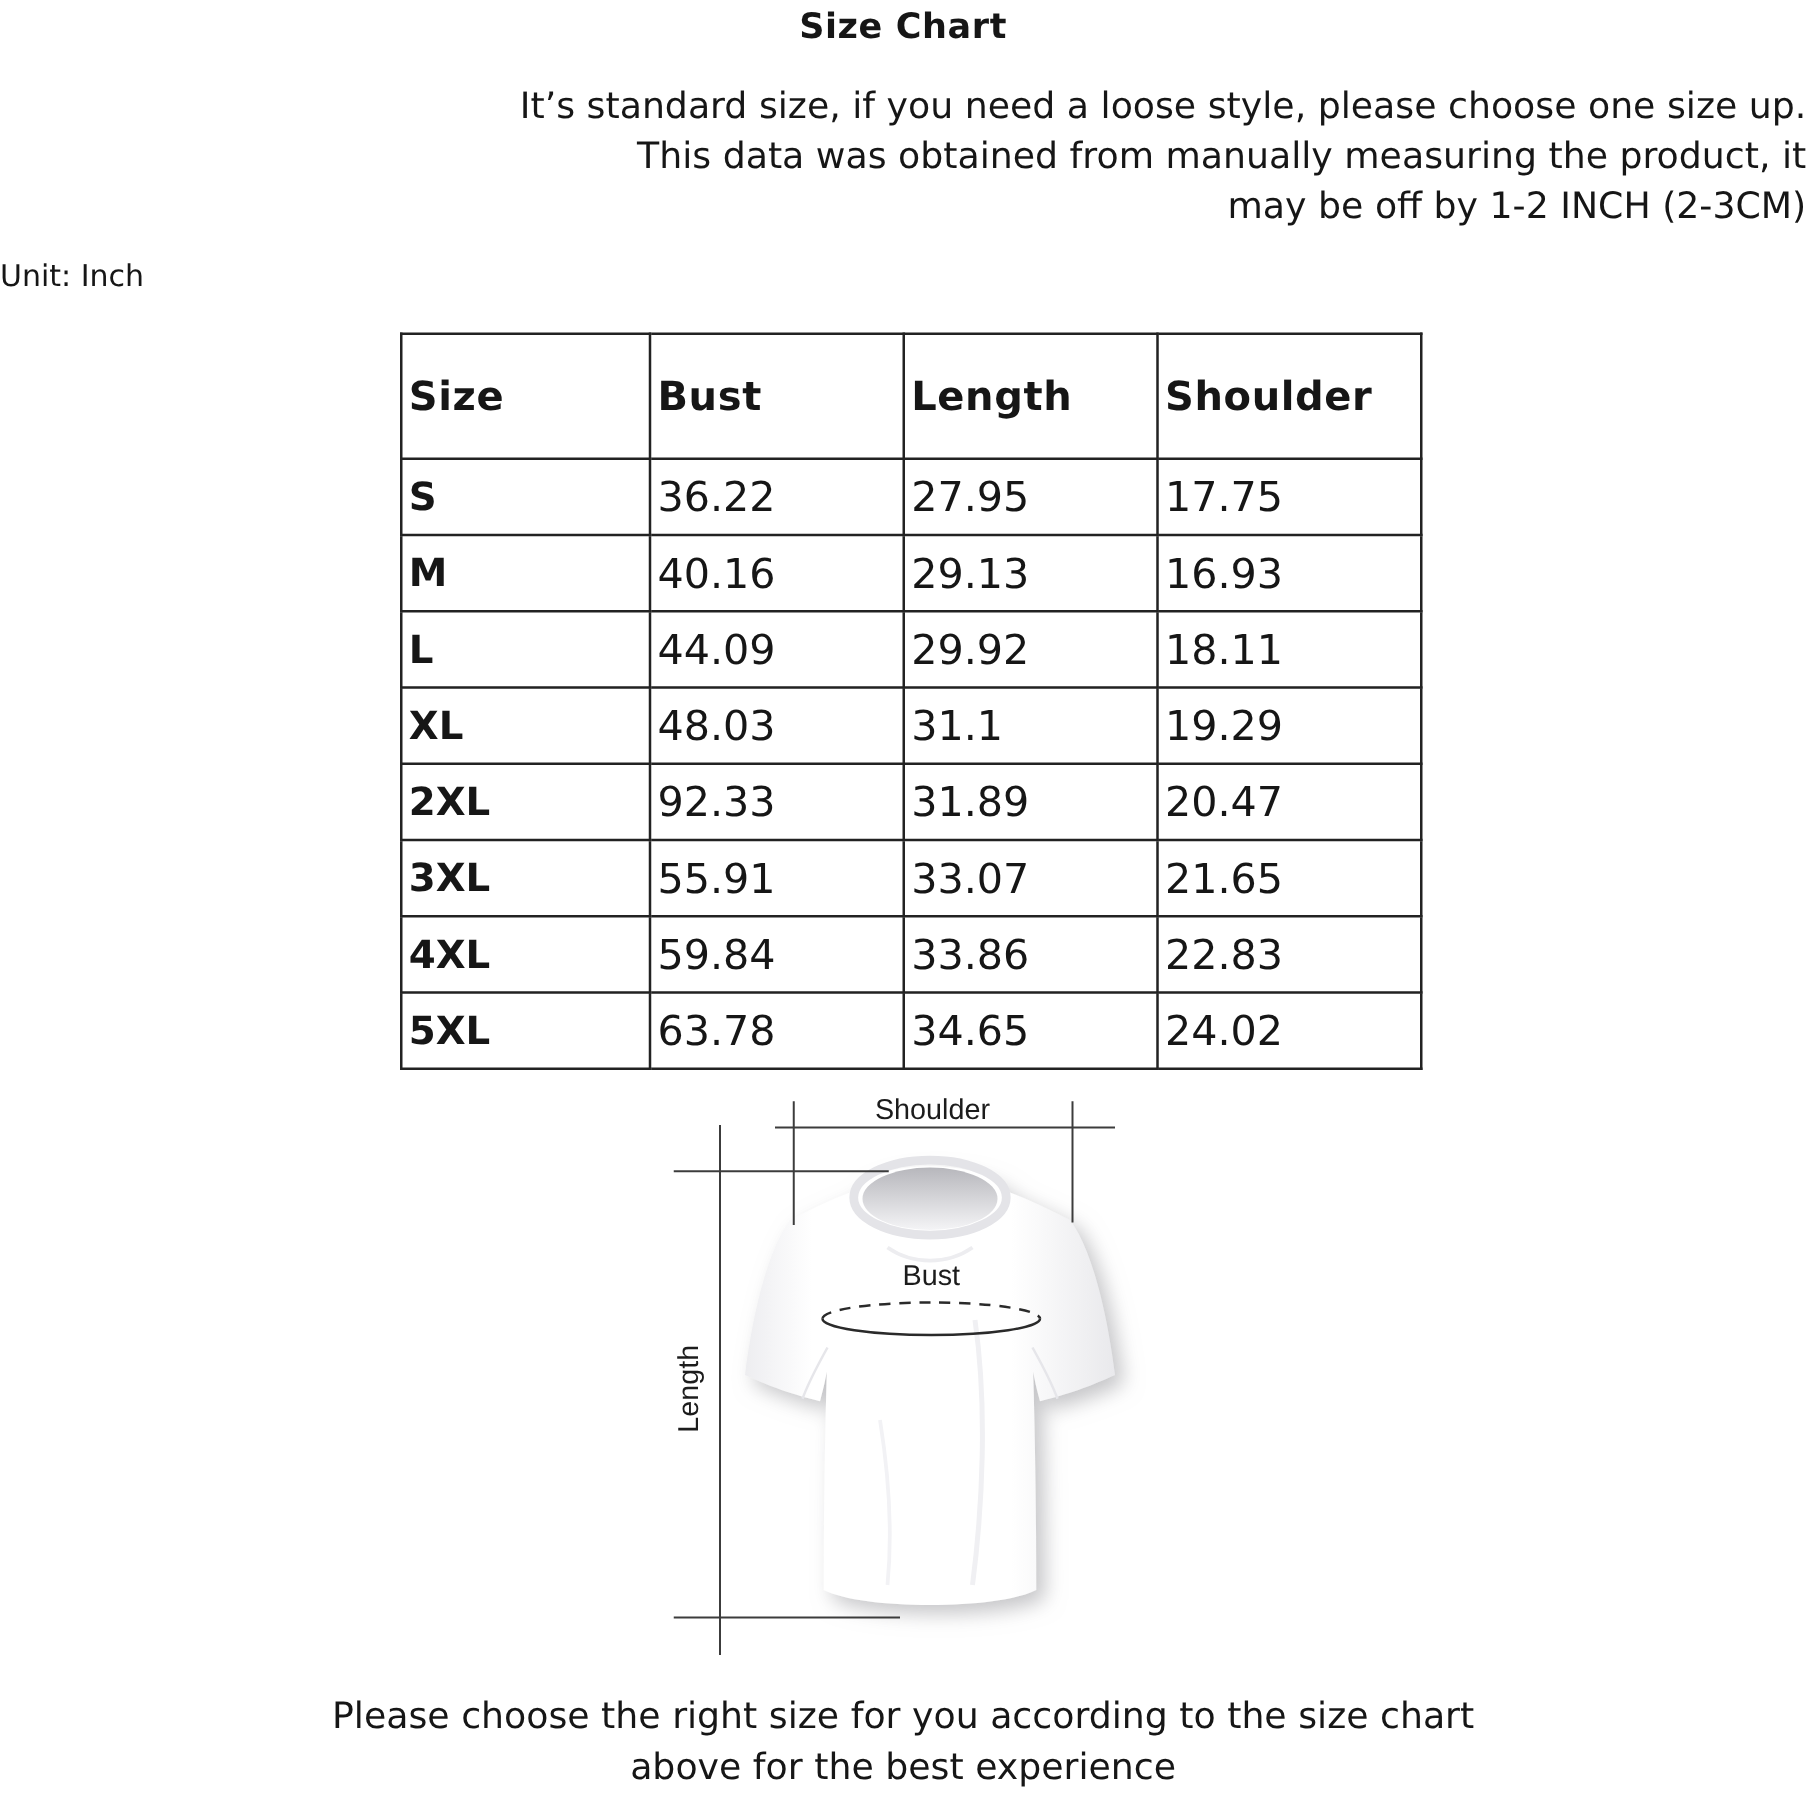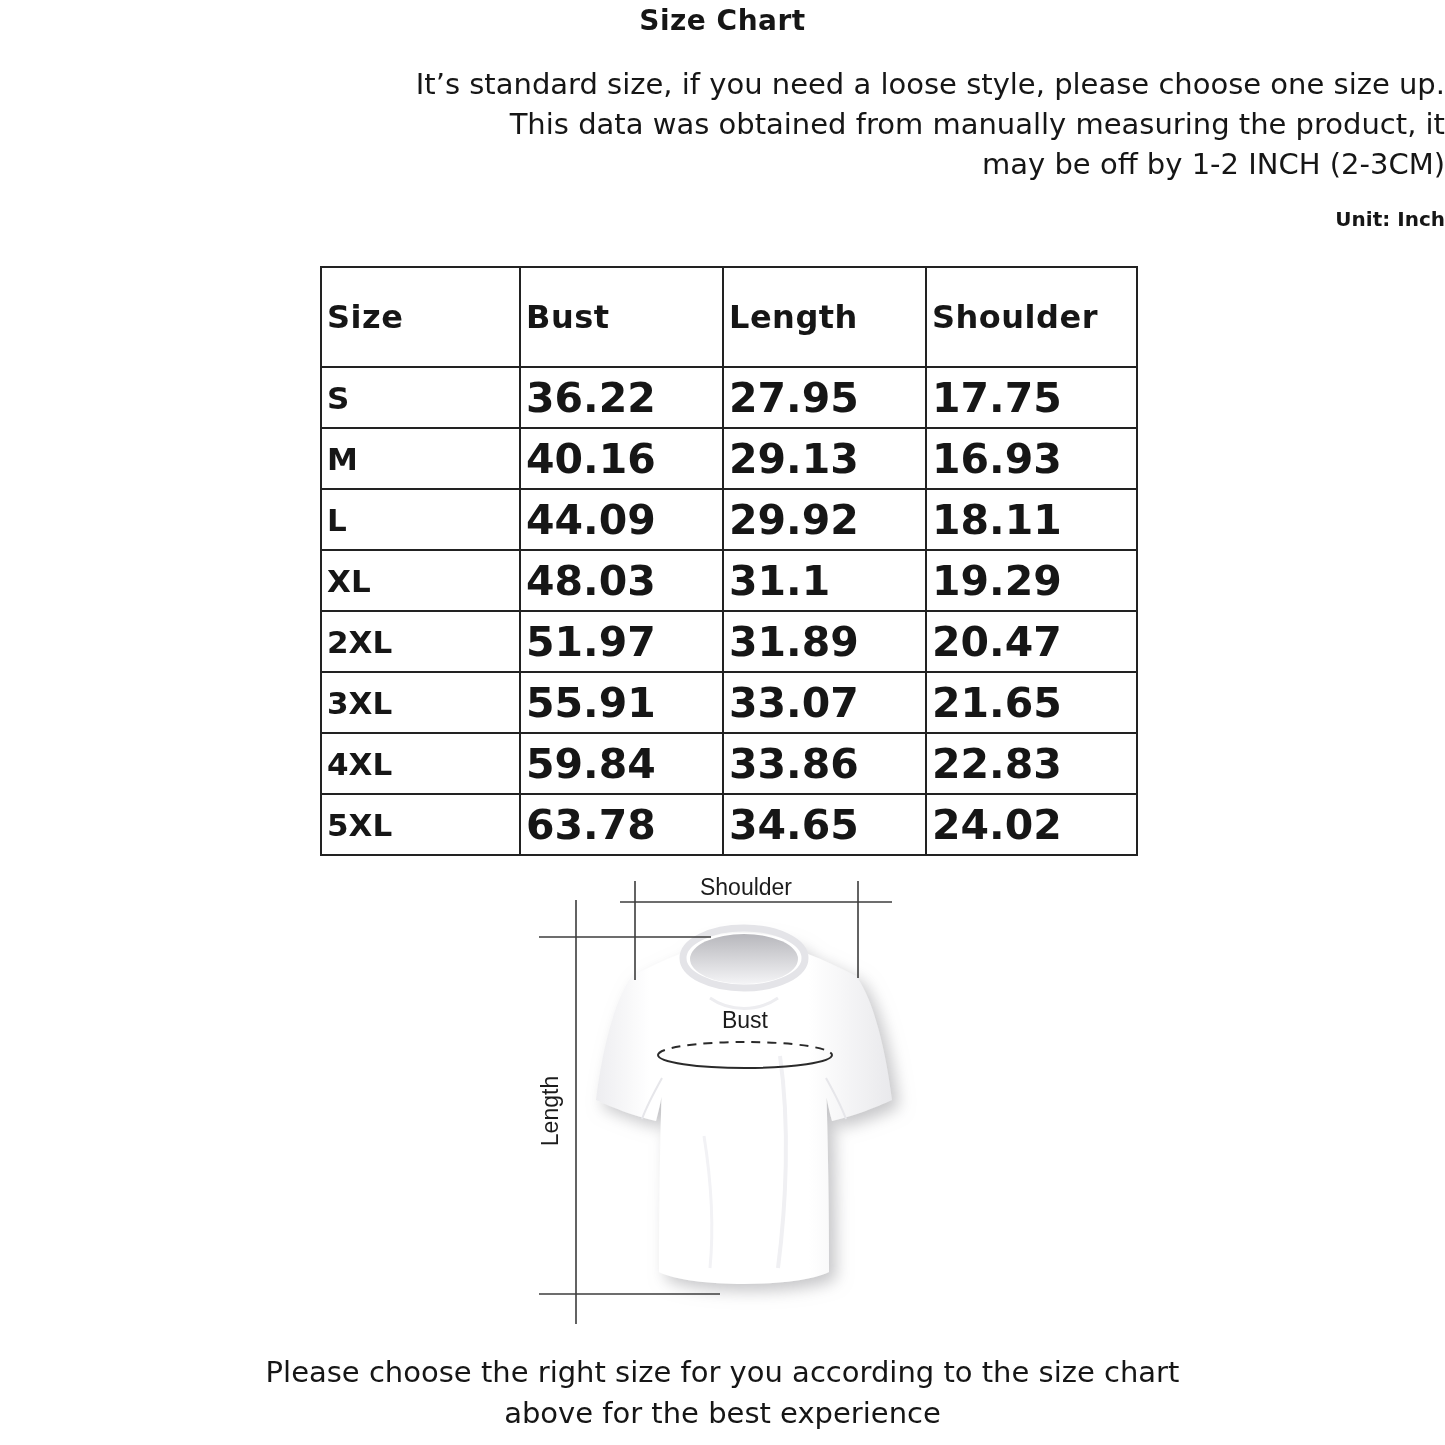--- a/index.html
+++ b/index.html
@@ -28,23 +28,23 @@
     width: 100%;
     text-align: right;
     font-size: 29px;
     line-height: 40px;
     font-weight: normal;
   }
   .unit {
     position: absolute;
     top: 207px; left: 0;
     width: 100%;
-    text-align: right;
-    font-size: 20px;
-    font-weight: bold;
+    text-align: left;
+    font-size: 24px;
+    font-weight: normal;
   }
   table.size-table {
     position: absolute;
     left: 320px;
     top: 266px;
     width: 816px;
     border-collapse: collapse;
     table-layout: fixed;
     background: #ffffff;
   }
@@ -57,21 +57,21 @@
     overflow: hidden;
     white-space: nowrap;
   }
   table.size-table thead tr { height: 100px; }
   table.size-table tbody tr { height: 61px; }
   table.size-table th {
     font-size: 32px;
     font-weight: bold;
     letter-spacing: 0.5px;
   }
-  table.size-table td { font-size: 41px; font-weight: bold; }
+  table.size-table td { font-size: 33px; font-weight: normal; }
   table.size-table td.size-col { font-size: 31px; font-weight: bold; }
   .diagram {
     position: absolute;
     left: 528px;
     top: 876px;
     width: 432px;
     height: 468px;
   }
   .footer {
     position: absolute;
@@ -137,21 +137,21 @@
           <td>18.11</td>
         </tr>
         <tr>
           <td class="size-col">XL</td>
           <td>48.03</td>
           <td>31.1</td>
           <td>19.29</td>
         </tr>
         <tr>
           <td class="size-col">2XL</td>
-          <td>51.97</td>
+          <td>92.33</td>
           <td>31.89</td>
           <td>20.47</td>
         </tr>
         <tr>
           <td class="size-col">3XL</td>
           <td>55.91</td>
           <td>33.07</td>
           <td>21.65</td>
         </tr>
         <tr>

